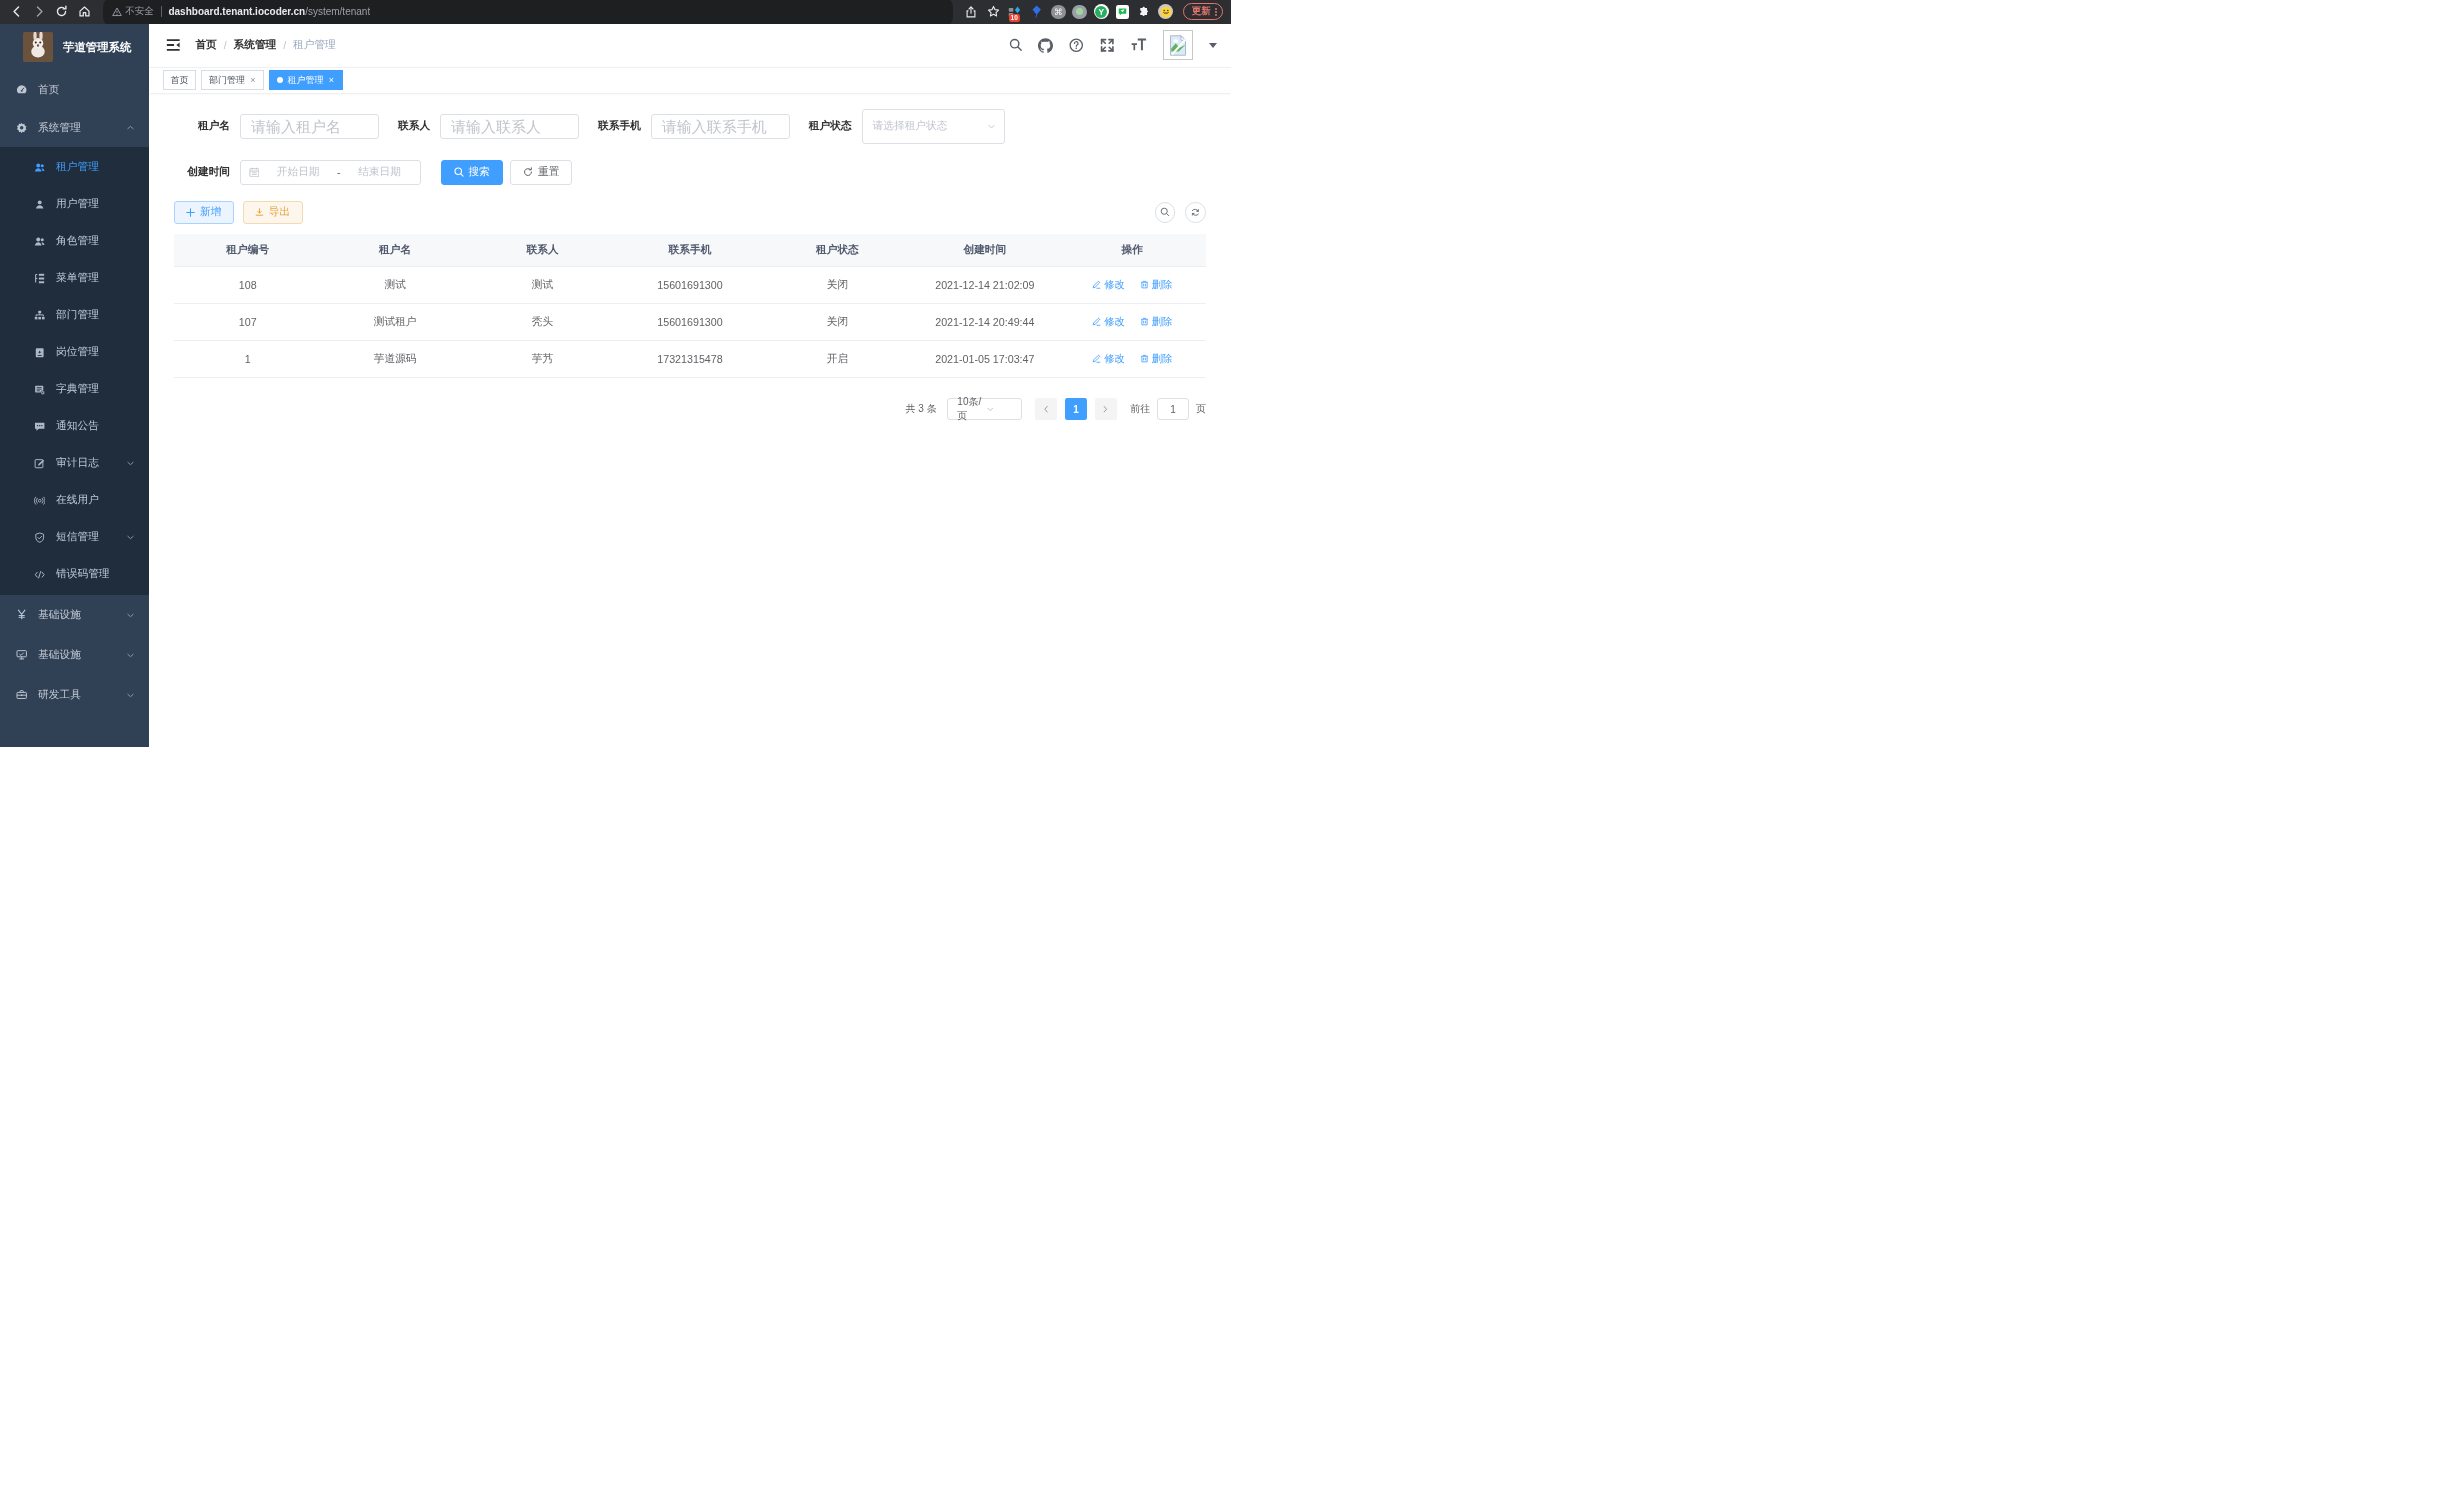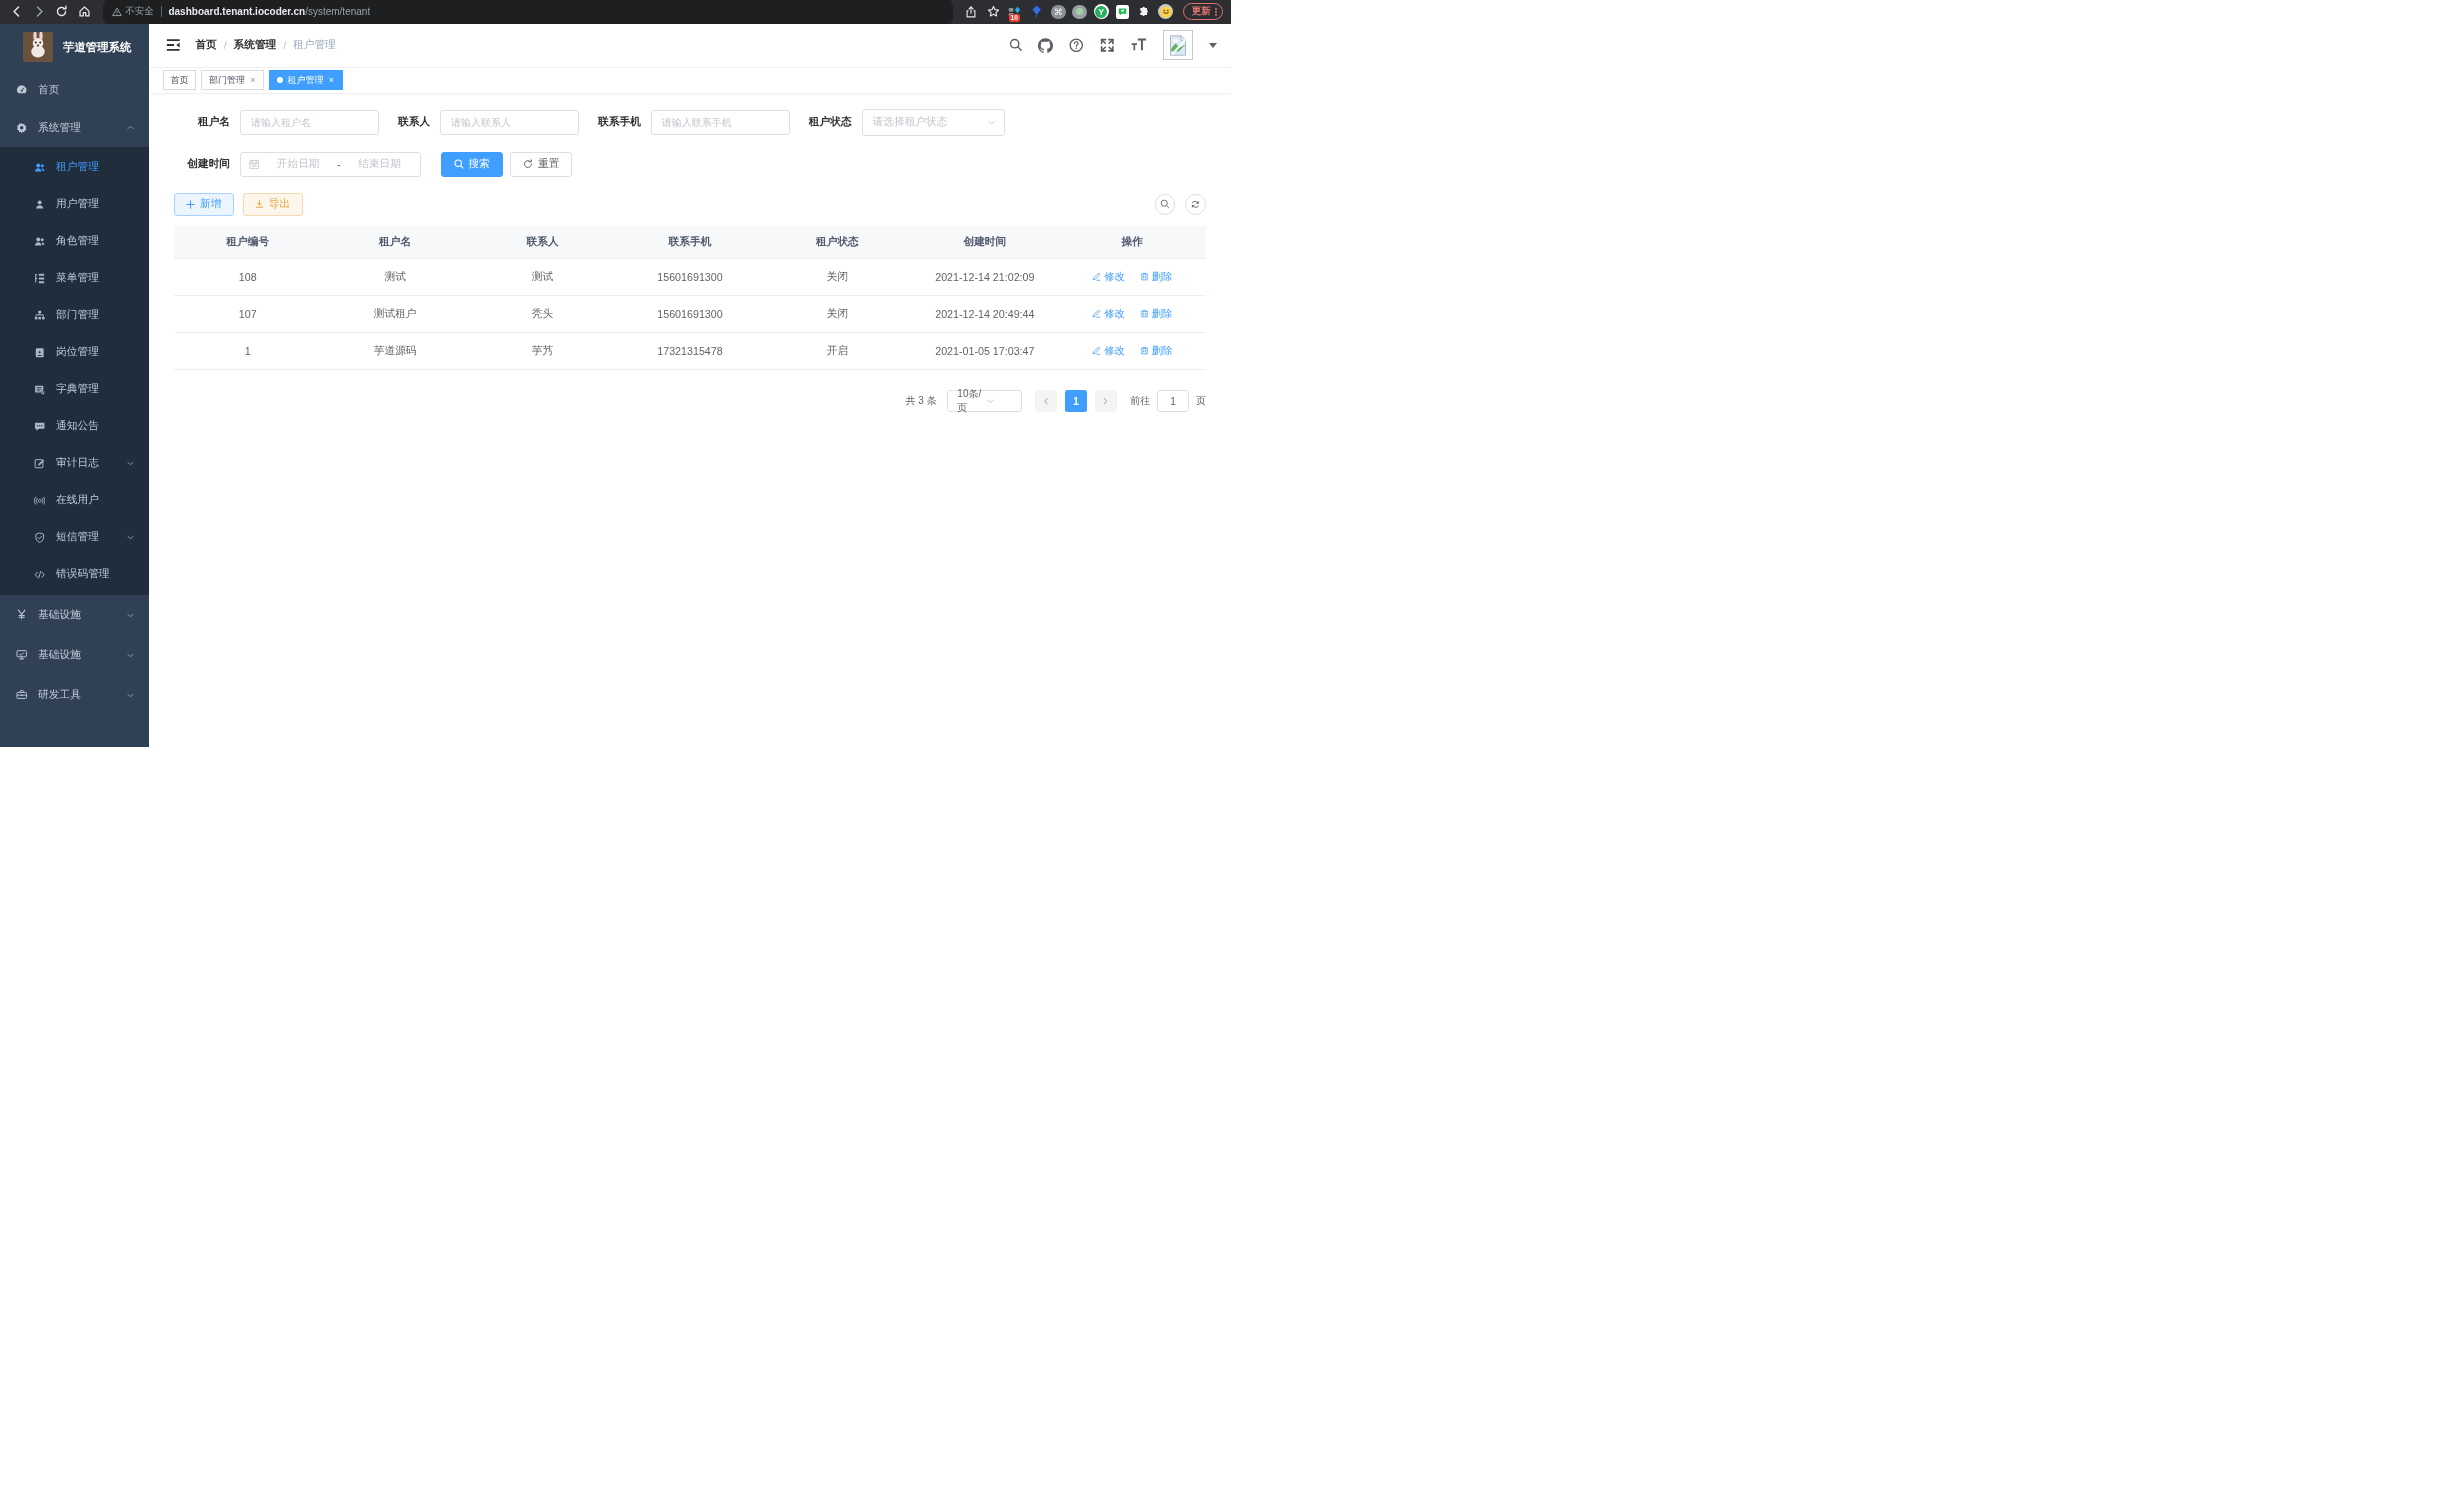--- a/index.html
+++ b/index.html
@@ -55,24 +55,24 @@
   .tag.active { background: #409eff; border-color: #409eff; color: #fff; }
   .tag.active .tag-x { color: #fff; }
   .tag-dot { width: 6px; height: 6px; border-radius: 50%; background: #fff; }
 
   .content { flex: 1 1 auto; padding: 16px 25px; overflow: hidden; }
 
   
   .frm-row { display: flex; align-items: center; margin-bottom: 16px; }
   .f-label { font-weight: 700; color: #303133; margin-right: 10px; white-space: nowrap; }
   .f-label.w74 { width: 56px; text-align: right; }
-  .f-input { height: 25px; border: 0.8px solid #dcdfe6; border-radius: 3px; padding: 0 10px; font-size: 10px; color: #606266; width: 139px; outline: none; font-family: inherit; }
+  .f-input { height: 25px; border: 0.8px solid #dcdfe6; border-radius: 3px; padding: 0 10px; font-size: 15px; color: #606266; width: 139px; outline: none; font-family: inherit; }
   .f-input::placeholder { color: #c0c4cc; }
   .f-group { display: flex; align-items: center; margin-right: 19px; }
-  .f-select { width: 143px; height: 27px; border: 0.8px solid #dcdfe6; border-radius: 3px; padding: 0 7.6px 0 10px; display: flex; align-items: center; color: #c0c4cc; cursor: pointer; }
+  .f-select { width: 143px; height: 35px; border: 0.8px solid #dcdfe6; border-radius: 3px; padding: 0 7.6px 0 10px; display: flex; align-items: center; color: #c0c4cc; cursor: pointer; }
   .f-select .ph { flex: 1; }
   .daterange { width: 181px; height: 25px; border: 0.8px solid #dcdfe6; border-radius: 3px; display: flex; align-items: center; padding: 0 7.6px; color: #c0c4cc; gap: 6px; }
   .daterange .dr-ph { flex: 1; text-align: center; }
   .dr-sep { color: #606266; }
   .btn { height: 25px; border-radius: 3px; display: inline-flex; align-items: center; justify-content: center; gap: 4.6px; font-size: 10.7px; cursor: pointer; border: 0.8px solid #dcdfe6; background: #fff; color: #606266; padding: 0 12px; font-family: inherit; }
   .btn-primary { background: #409eff; border-color: #409eff; color: #fff; }
   .btn-plain-blue { background: #ecf5ff; border-color: #a9d3ff; color: #409eff; height: 23.6px; padding: 0 11.4px; }
   .btn-plain-warn { background: #fdf6ec; border-color: #f5dab1; color: #e6a23c; height: 23.6px; padding: 0 11.4px; }
   .toolbar-row { display: flex; align-items: center; margin: 3px 0 10px; }
   .tool-circles { margin-left: auto; display: flex; gap: 10px; }

